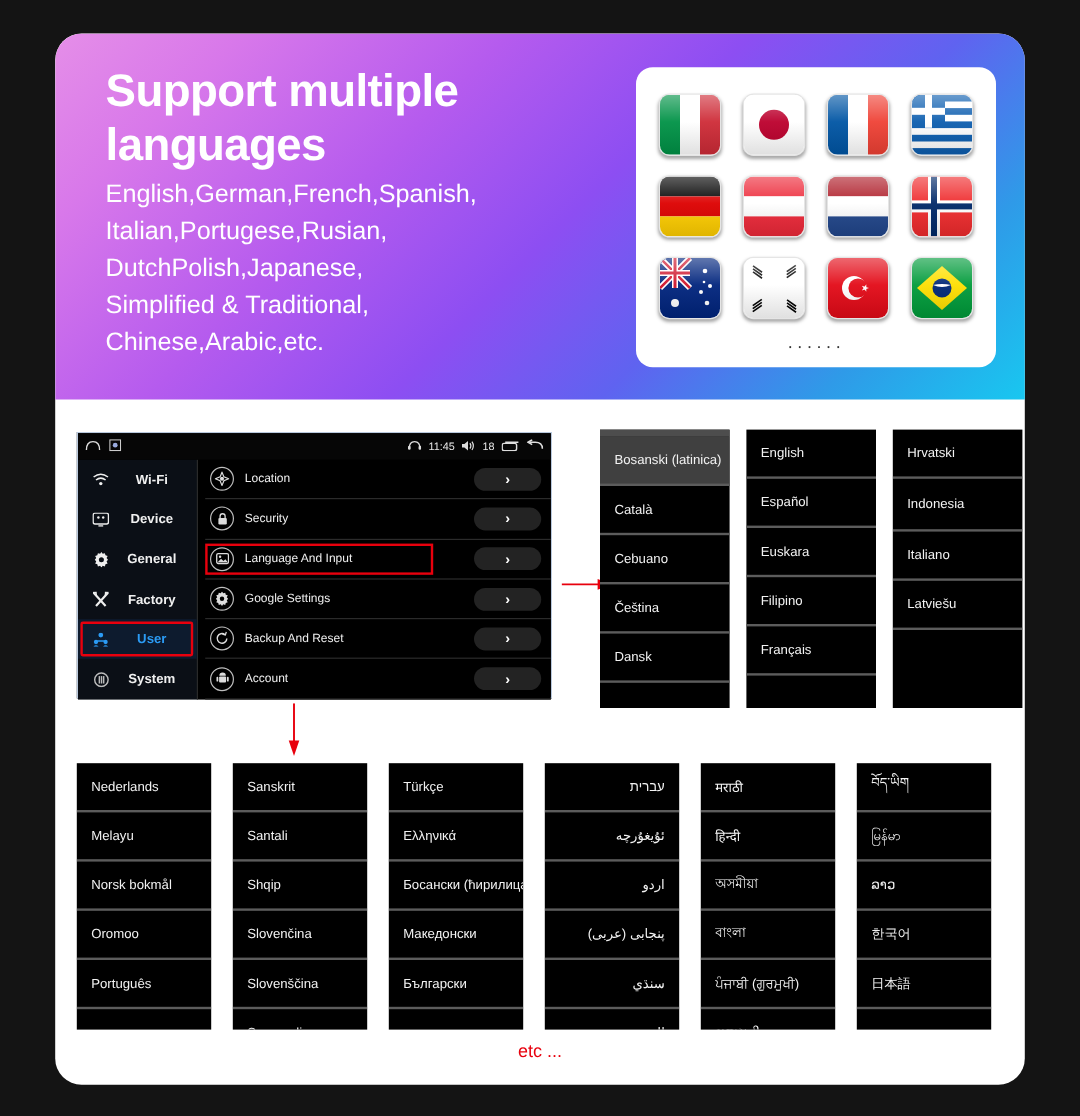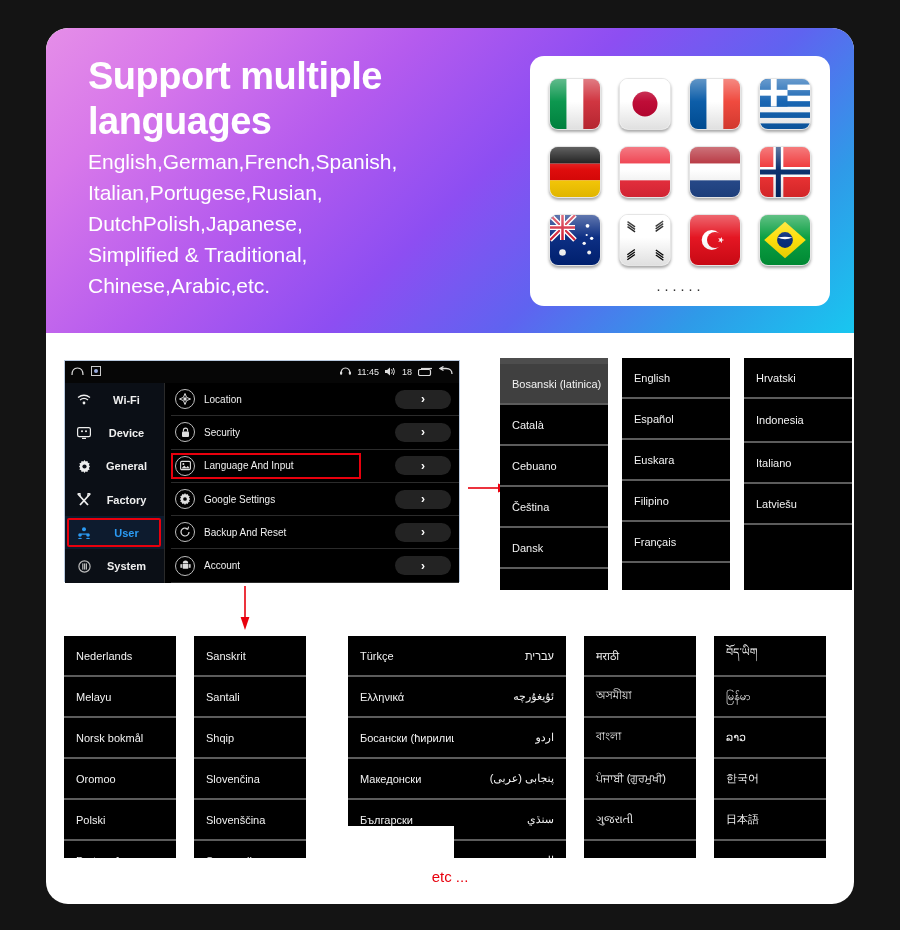--- a/index.html
+++ b/index.html
@@ -615,53 +615,53 @@
     <div class="lang-item" style="height:44px;">Indonesia</div>
     <div class="lang-item" style="height:41px;">Italiano</div>
     <div class="lang-item" style="height:41px;">Latviešu</div>
   </div>
 
   <div class="lang-panel" style="left:18px; top:608px; width:112px; height:222px;">
     <div class="lang-item" style="height:41px;">Nederlands</div>
     <div class="lang-item" style="height:41px;">Melayu</div>
     <div class="lang-item" style="height:41px;">Norsk bokmål</div>
     <div class="lang-item" style="height:41px;">Oromoo</div>
-    <div class="lang-item" style="height:41px;">Polski</div>
     <div class="lang-item" style="height:41px;">Português</div>
   </div>
 
   <div class="lang-panel" style="left:148px; top:608px; width:112px; height:222px;">
     <div class="lang-item" style="height:41px;">Sanskrit</div>
     <div class="lang-item" style="height:41px;">Santali</div>
     <div class="lang-item" style="height:41px;">Shqip</div>
     <div class="lang-item" style="height:41px;">Slovenčina</div>
     <div class="lang-item" style="height:41px;">Slovenščina</div>
     <div class="lang-item" style="height:41px;">Soomaali</div>
   </div>
 
-  <div class="lang-panel" style="left:278px; top:608px; width:112px; height:190px;margin-left:24px;">
+  <div class="lang-panel" style="left:278px; top:608px; width:112px; height:222px;">
     <div class="lang-item" style="height:41px;">Türkçe</div>
     <div class="lang-item" style="height:41px;">Ελληνικά</div>
     <div class="lang-item" style="height:41px;">Босански (ћирилица)</div>
     <div class="lang-item" style="height:41px;">Македонски</div>
     <div class="lang-item" style="height:41px;">Български</div>
     <div class="lang-item" style="height:41px;"></div>
   </div>
 
   <div class="lang-panel" style="left:408px; top:608px; width:112px; height:222px;">
     <div class="lang-item rtl" style="height:41px;">עברית</div>
     <div class="lang-item rtl" style="height:41px;">ئۇيغۇرچە</div>
     <div class="lang-item rtl" style="height:41px;">اردو</div>
     <div class="lang-item rtl" style="height:41px;">پنجابی (عربی)</div>
     <div class="lang-item rtl" style="height:41px;">سنڌي</div>
     <div class="lang-item rtl" style="height:41px;">العربية</div>
   </div>
 
   <div class="lang-panel" style="left:538px; top:608px; width:112px; height:222px;">
     <div class="lang-item" style="height:41px;">मराठी</div>
+    <div class="lang-item" style="height:41px;">हिन्दी</div>
     <div class="lang-item" style="height:41px;">অসমীয়া</div>
     <div class="lang-item" style="height:41px;">বাংলা</div>
     <div class="lang-item" style="height:41px;">ਪੰਜਾਬੀ (ਗੁਰਮੁਖੀ)</div>
     <div class="lang-item" style="height:41px;">ગુજરાતી</div>
   </div>
 
   <div class="lang-panel" style="left:668px; top:608px; width:112px; height:222px;">
     <div class="lang-item" style="height:41px;">བོད་ཡིག</div>
     <div class="lang-item" style="height:41px;">မြန်မာ</div>
     <div class="lang-item" style="height:41px;">ລາວ</div>

